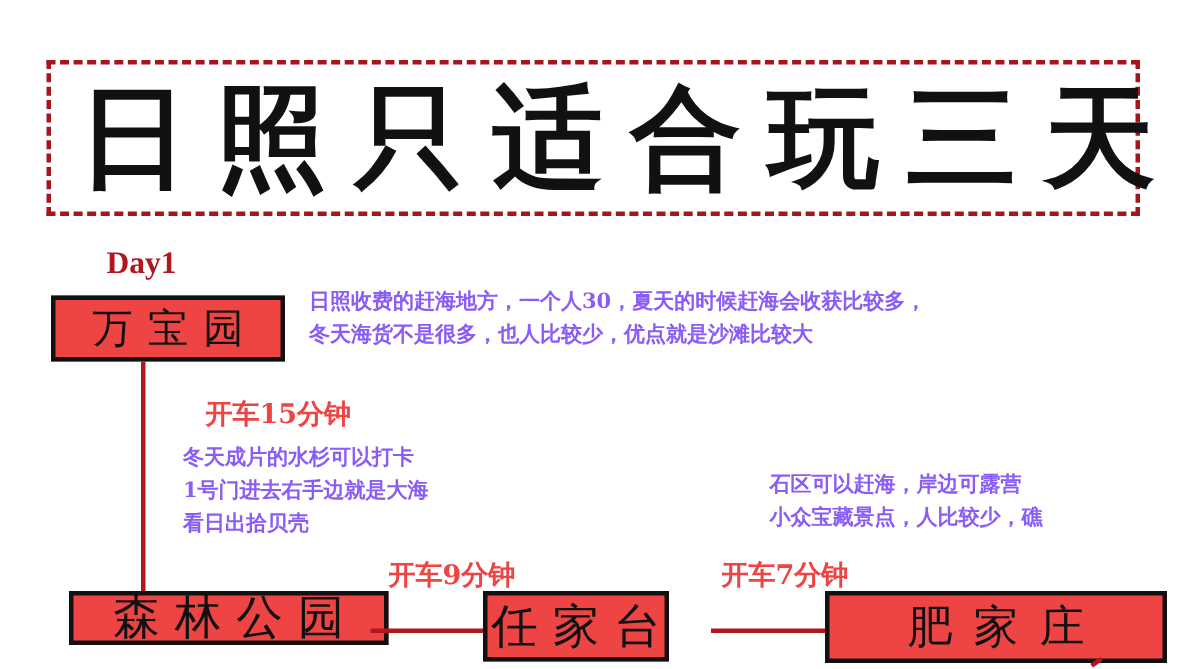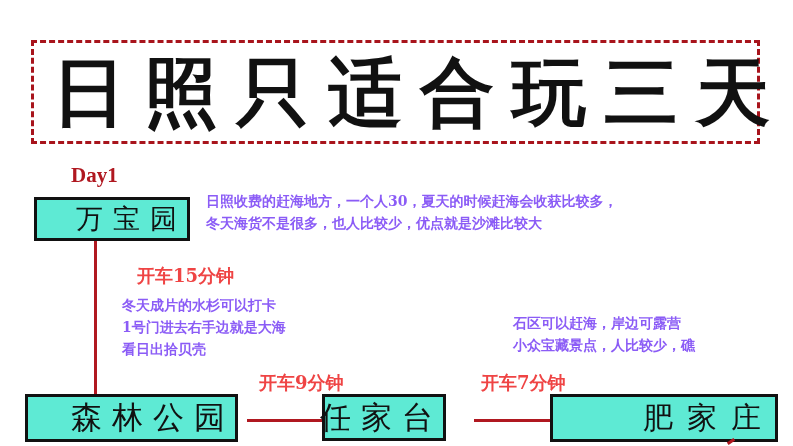--- a/index.html
+++ b/index.html
@@ -14,27 +14,27 @@
     font-size: 74px; font-weight: bold; color: #111; letter-spacing: 18px;
     line-height: 1; white-space: nowrap; padding-left: 18px;
   }
   .day-label {
     position: absolute; left: 71px; top: 163px;
     font-family: "Liberation Serif", "DejaVu Serif", serif;
     font-size: 21px; font-weight: bold; color: #b01820;
   }
   .place {
     position: absolute; border: 3px solid #111; box-sizing: border-box;
-    background: #5eead4; display: flex; align-items: center; justify-content: flex-end;
+    background: #ef4444; display: flex; align-items: center; justify-content: center;
     font-family: "DejaVu Serif", "Liberation Serif", serif; color: #111;
     white-space: nowrap;
   }
   .place span { letter-spacing: 10px; padding-left: 10px; }
   .p1 { left: 34px; top: 197px; width: 156px; height: 44px; font-size: 27px; }
-  .p2 { left: 25px; top: 394px; width: 213px; height: 48px; font-size: 31px; }
+  .p2 { left: 46px; top: 394px; width: 213px; height: 36px; font-size: 31px; }
   .p3 { left: 322px; top: 394px; width: 124px; height: 47px; font-size: 31px; }
   .p4 { left: 550px; top: 394px; width: 228px; height: 48px; font-size: 30px; }
   .p4 span { letter-spacing: 14px; padding-left: 14px; }
   .line { position: absolute; background: #b01820; }
   .v1 { left: 94px; top: 241px; width: 3px; height: 153px; }
   .h1 { left: 247px; top: 419px; width: 75px; height: 3px; }
   .h2 { left: 474px; top: 419px; width: 76px; height: 3px; }
   .drive {
     position: absolute; font-size: 18px; font-weight: bold; color: #ef4444;
     font-family: "DejaVu Serif", "Liberation Serif", serif; white-space: nowrap; margin-left: 15px;

